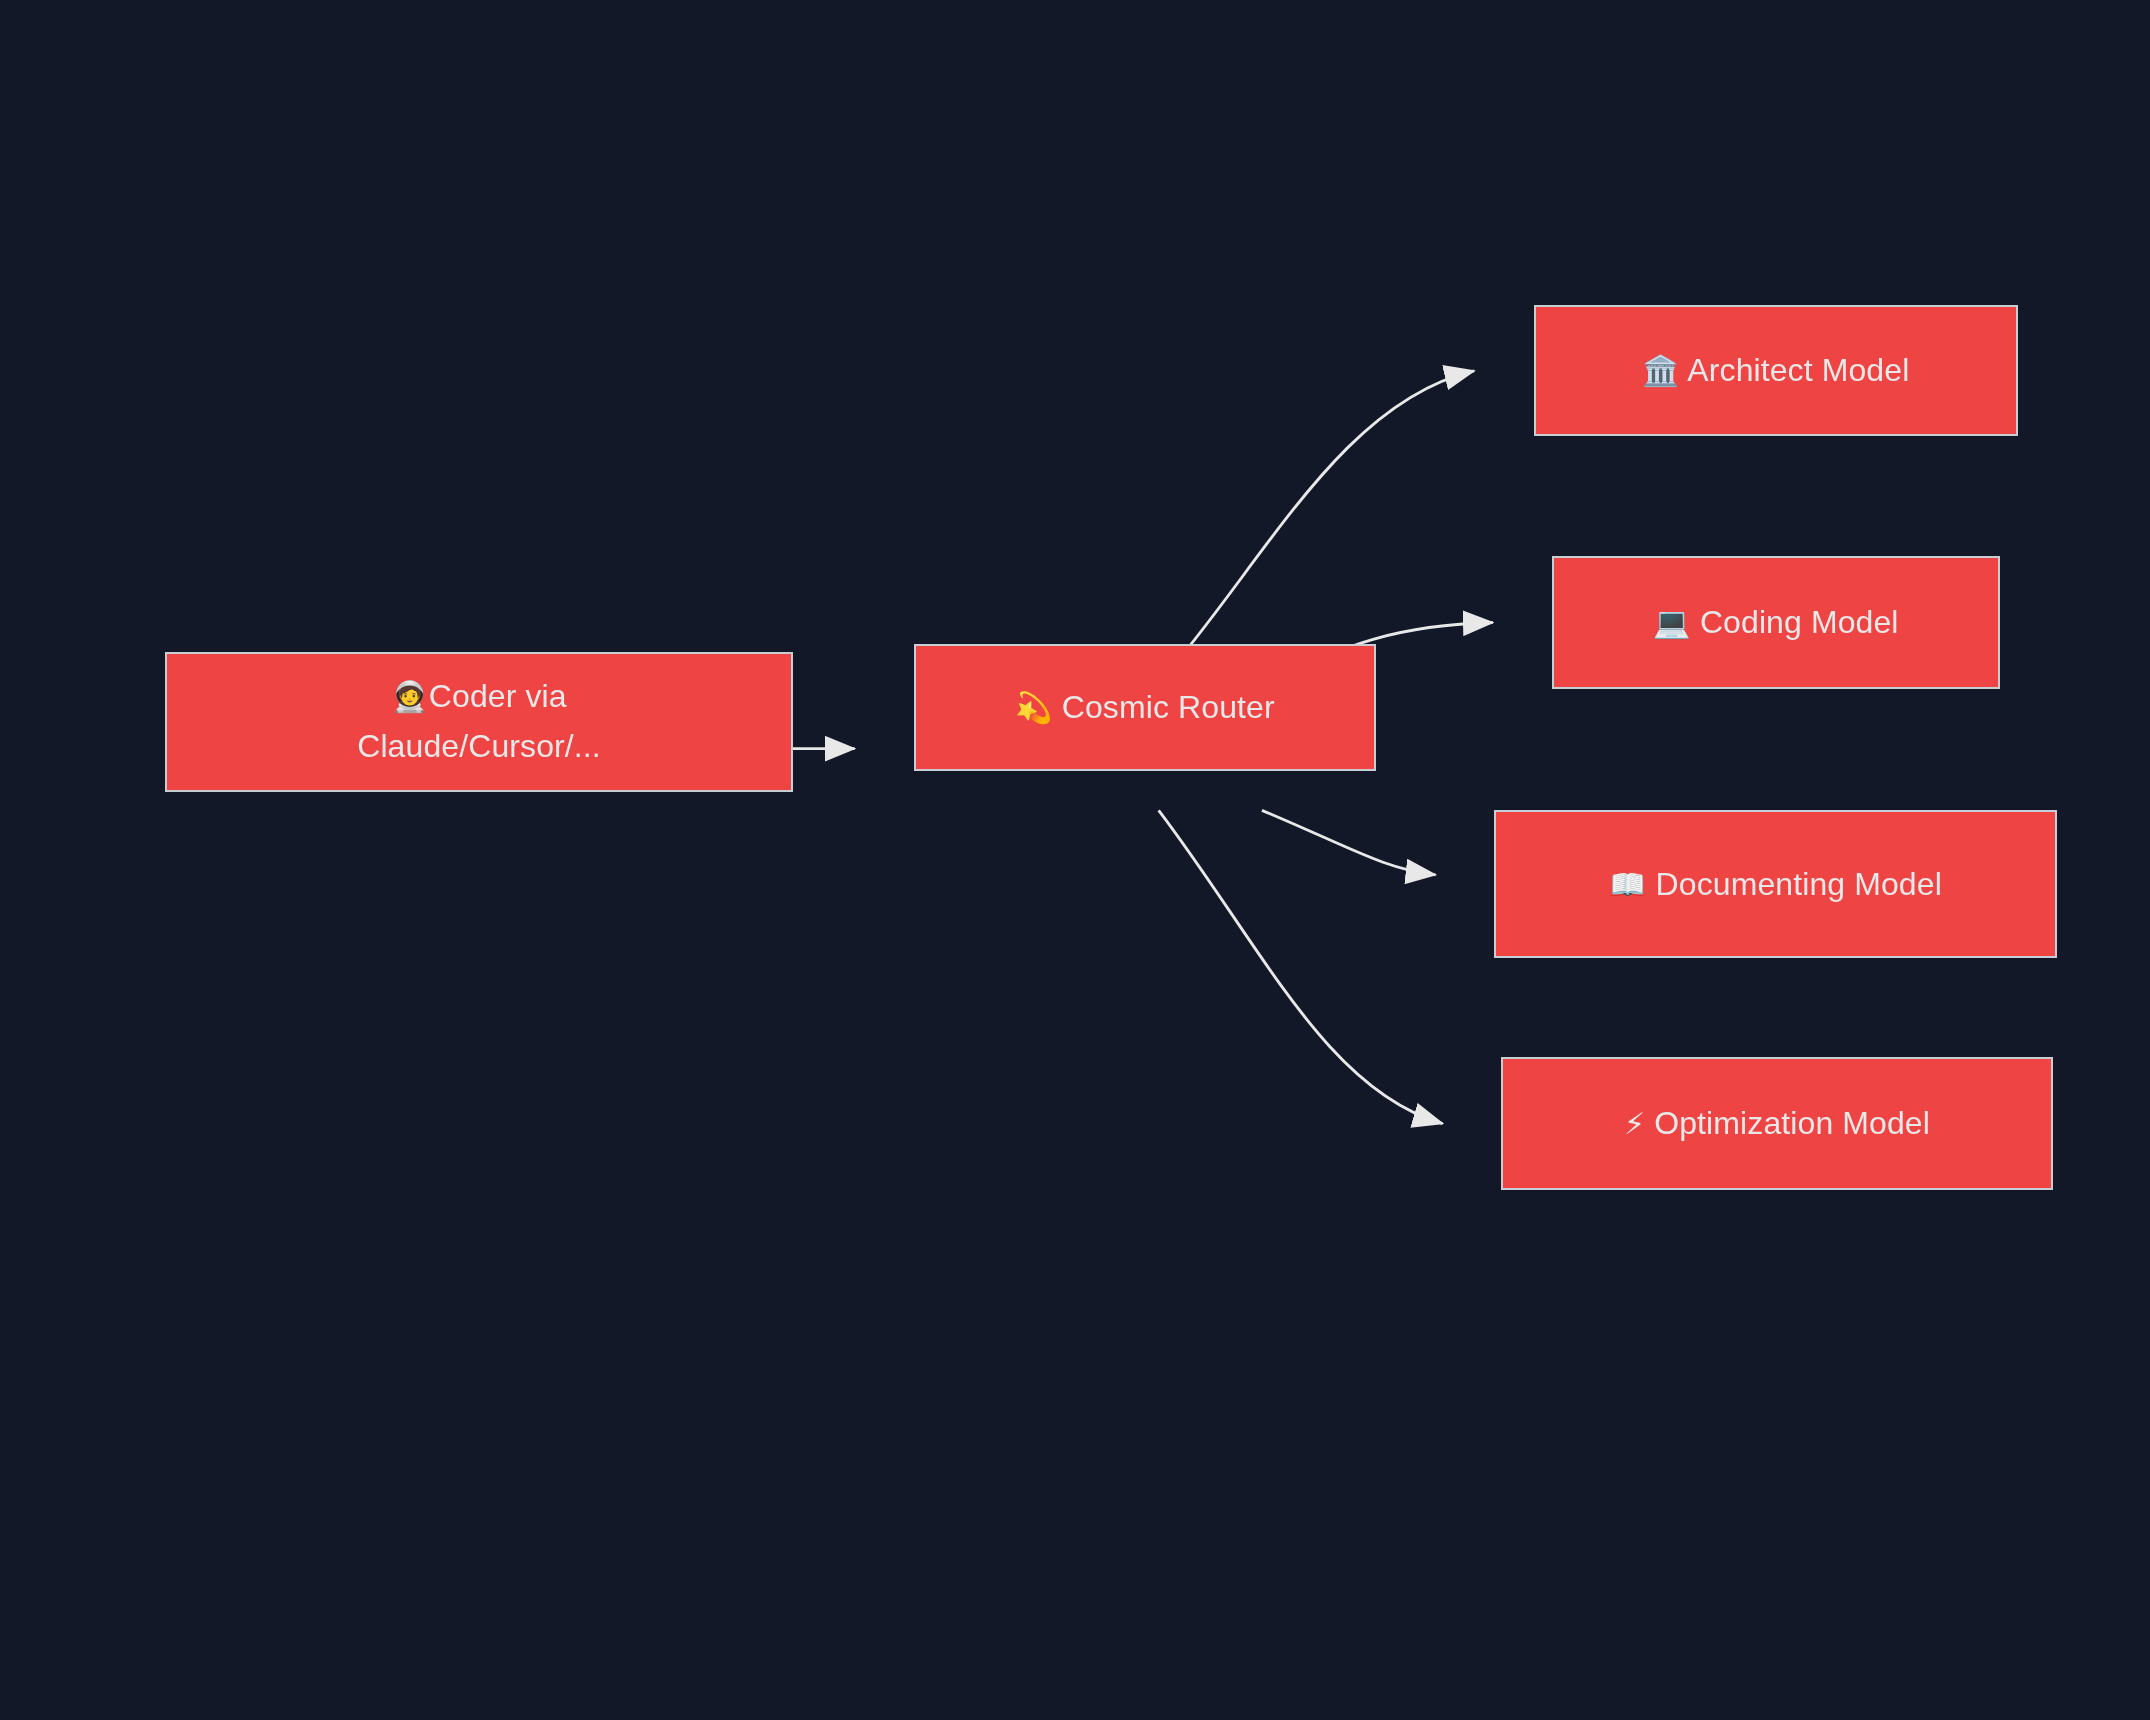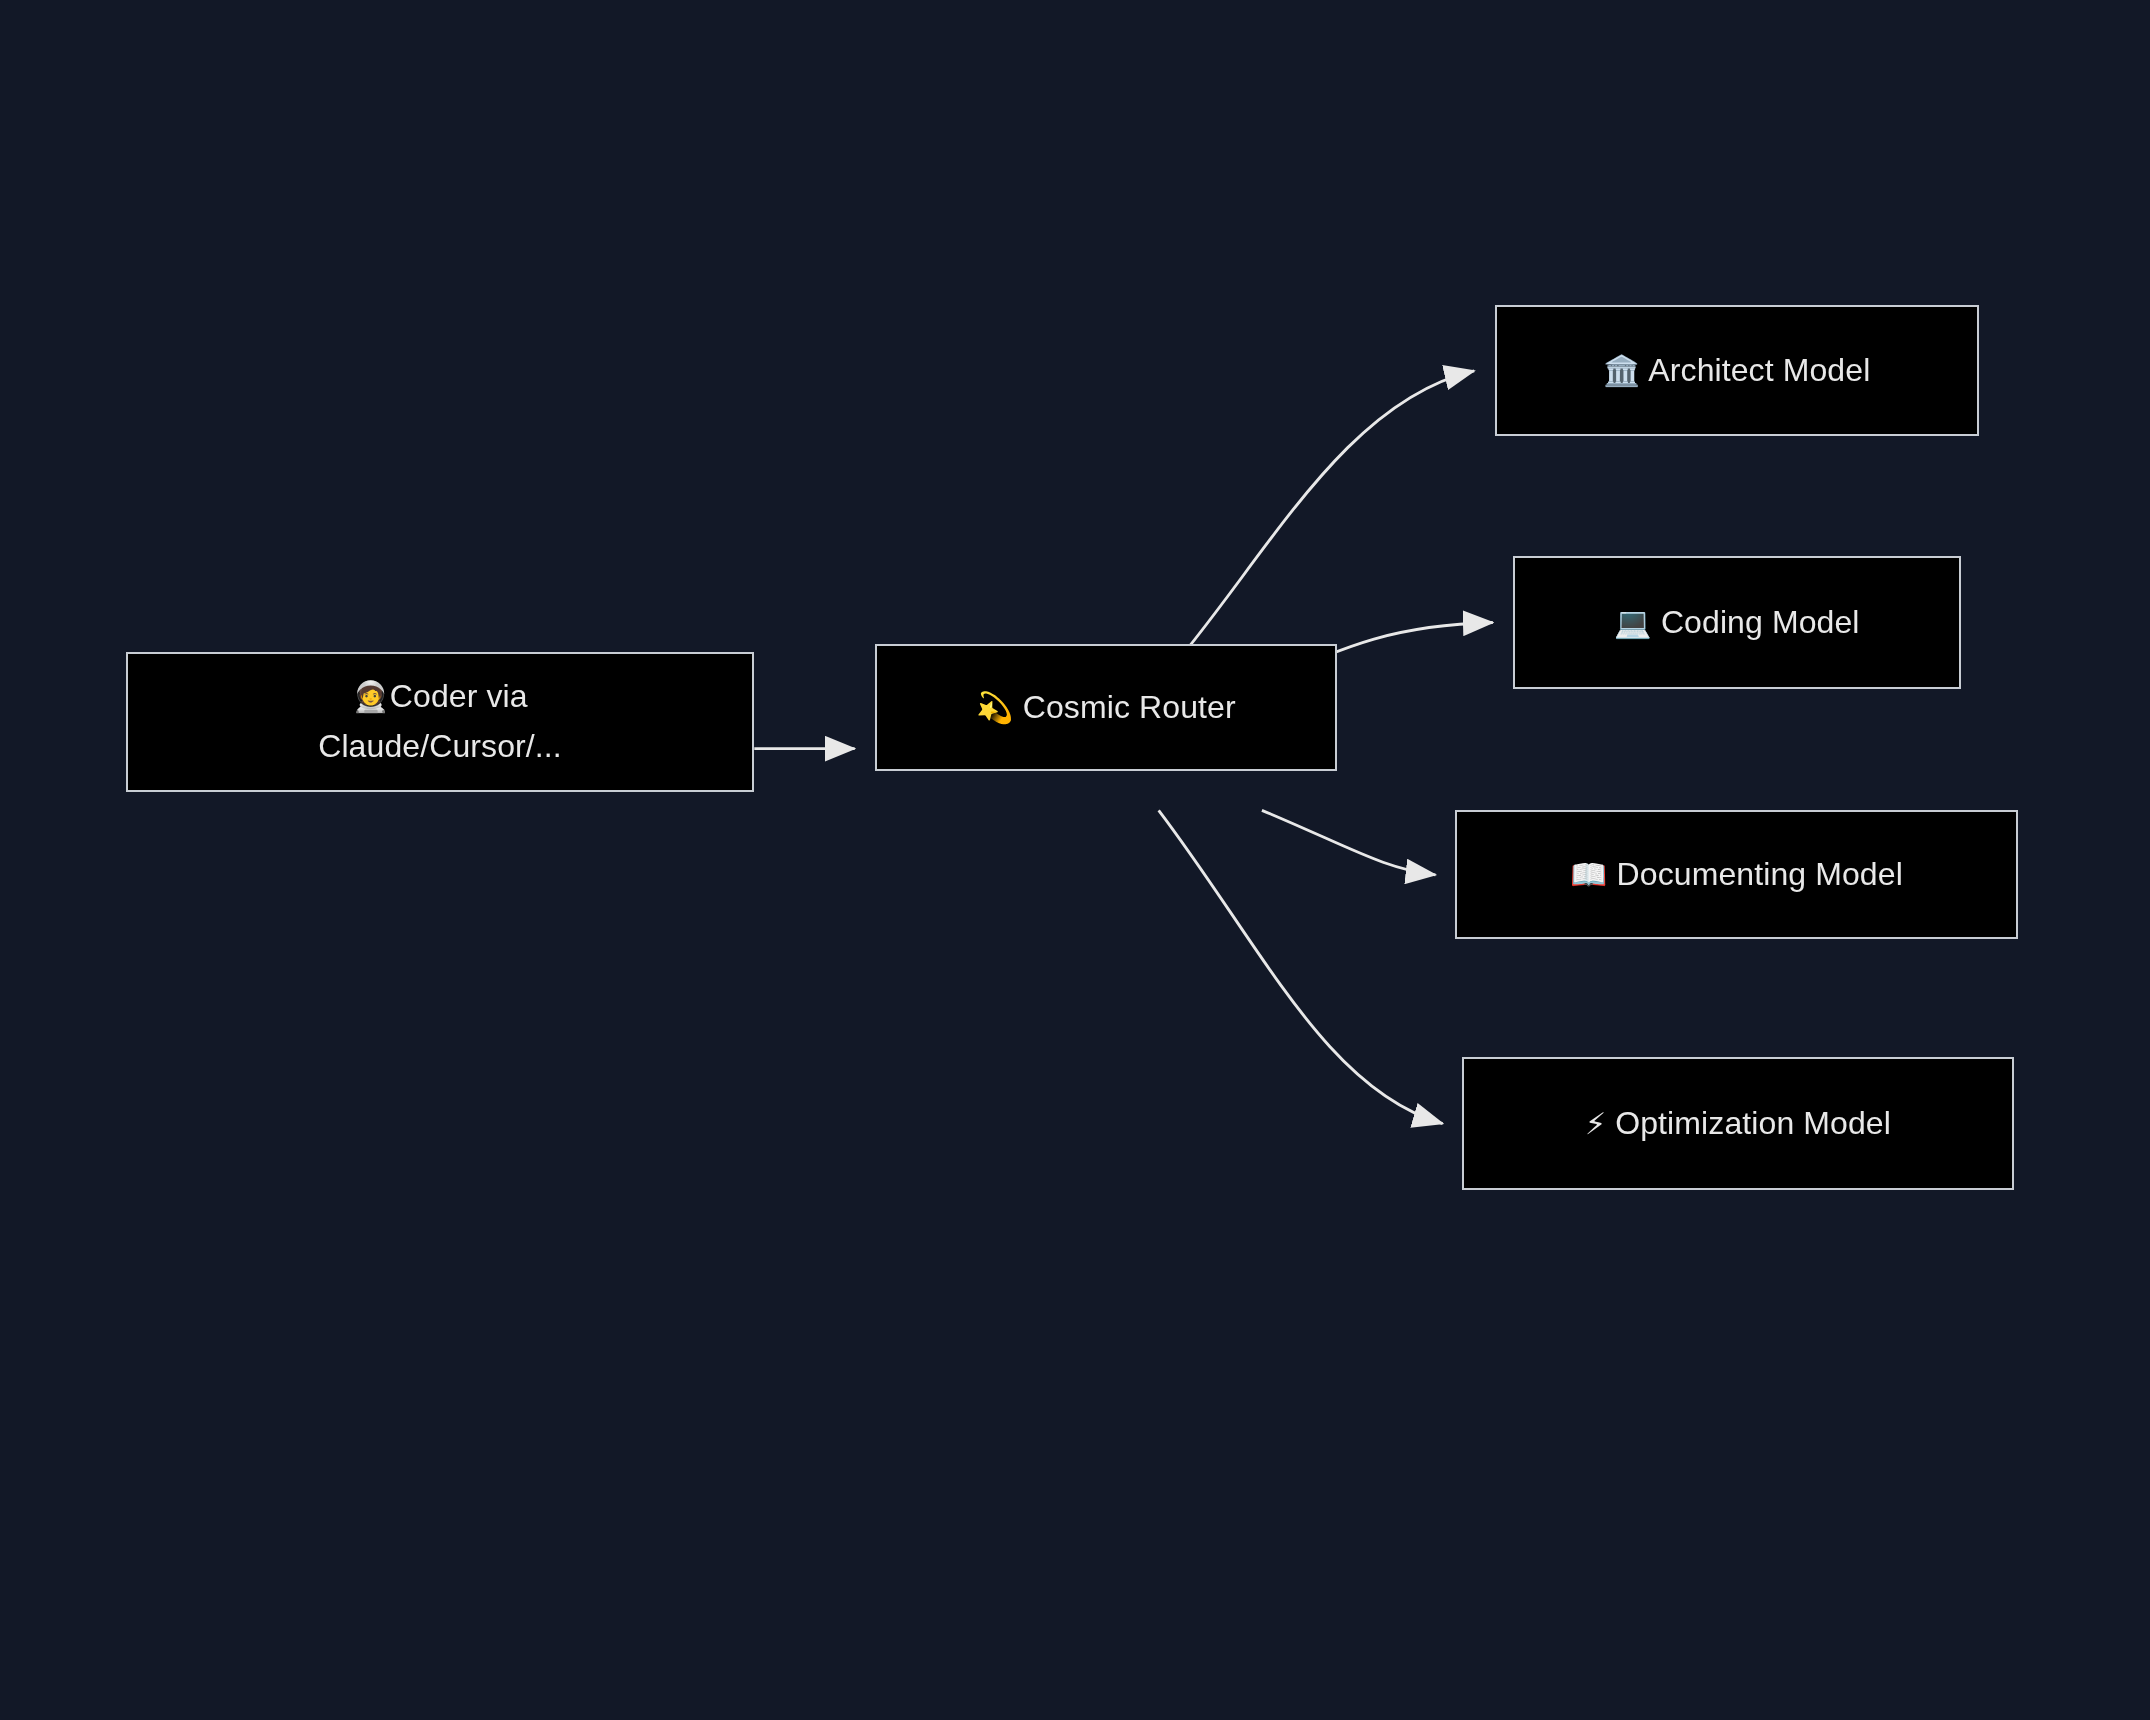--- a/index.html
+++ b/index.html
@@ -31,52 +31,53 @@
     width:2151px;
     height:1721px;
     z-index:1;
     pointer-events:none;
   }
 
   
   .node {
     position:absolute;
     z-index:2;
-    background:#000000;
+    background:#ef4444;
     border:2.2px solid #C8CDD4;
     display:flex;
     align-items:center;
     justify-content:center;
     text-align:center;
     color:#E8E8E8;
     font-size:32px;
     font-weight:400;
     letter-spacing:0.1px;
     line-height:1.45;
     padding:0 18.6px;
     white-space:pre-line;
+    margin-left:39px;
   }
 
   .node .node-label {
     display:block;
     width:100%;
   }
 
   .node-emoji {
     font-family:"DejaVu Sans", sans-serif;
     font-size:30px;
     line-height:1;
   }
 
   
   #node-coder        { left:126px;  top:652px;  width:628px; height:140px; }
   #node-router       { left:875px; top:644px;  width:462px; height:127px; }
   #node-architect    { left:1495px; top:305px;  width:484px; height:131px; }
   #node-coding       { left:1513px; top:556px;  width:448px; height:133px; }
-  #node-documenting  { left:1455px; top:810px; width:563px; height:129px; }
+  #node-documenting  { left:1455px; top:810px; width:563px; height:148px; }
   #node-optimization { left:1462px; top:1057px; width:552px; height:133px; }
 
   #node-coder .node-label { line-height:1.55; }
 </style>
 </head>
 <body>
 
 <div id="diagram-canvas">
 
   <svg id="edge-layer" viewBox="0 0 3000 2400" xmlns="http://www.w3.org/2000/svg">

